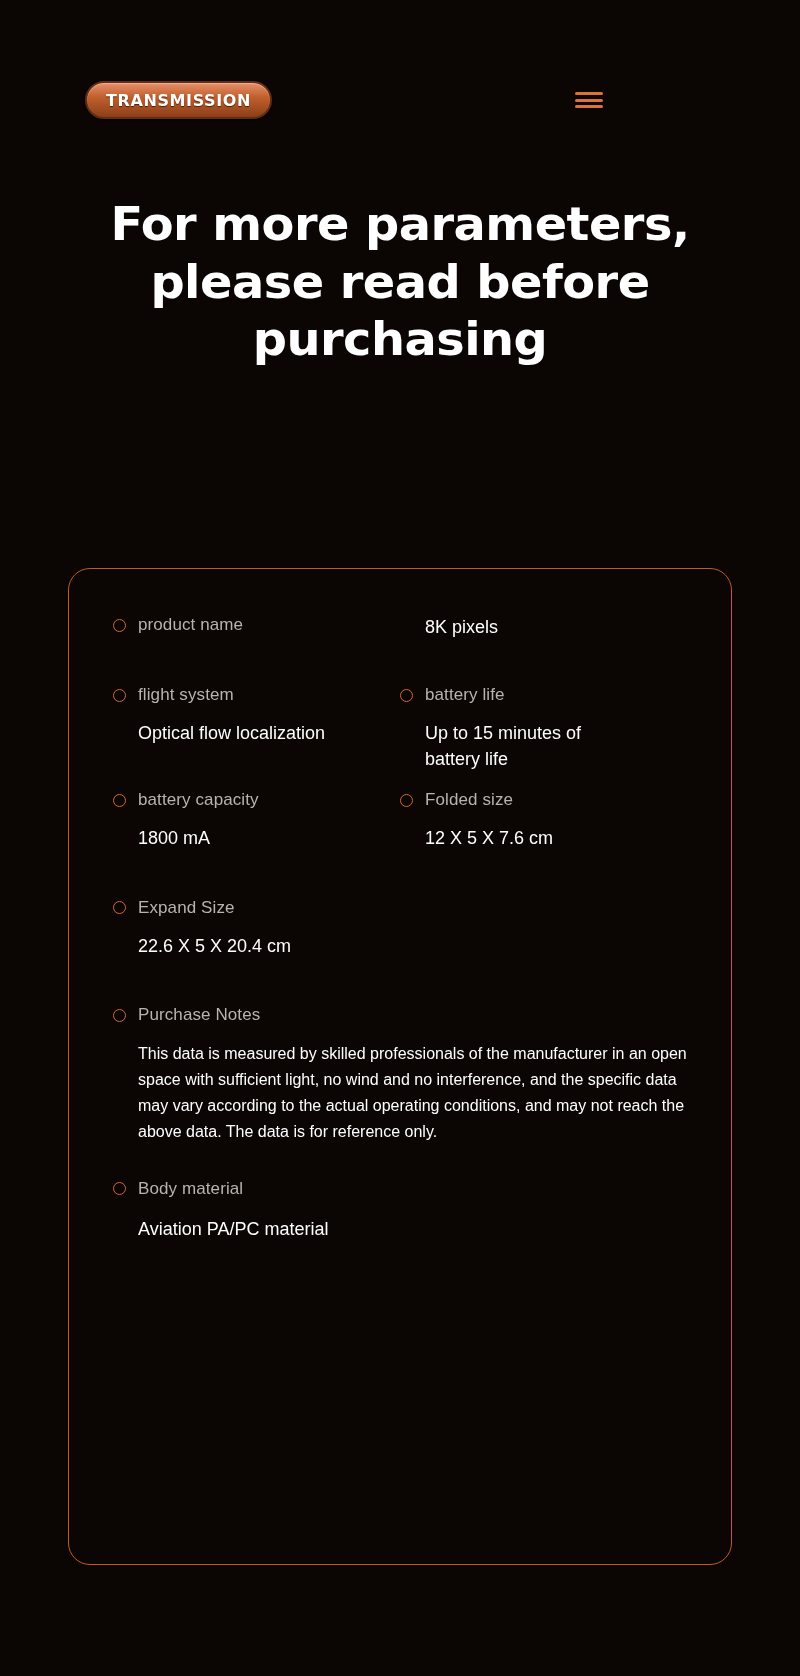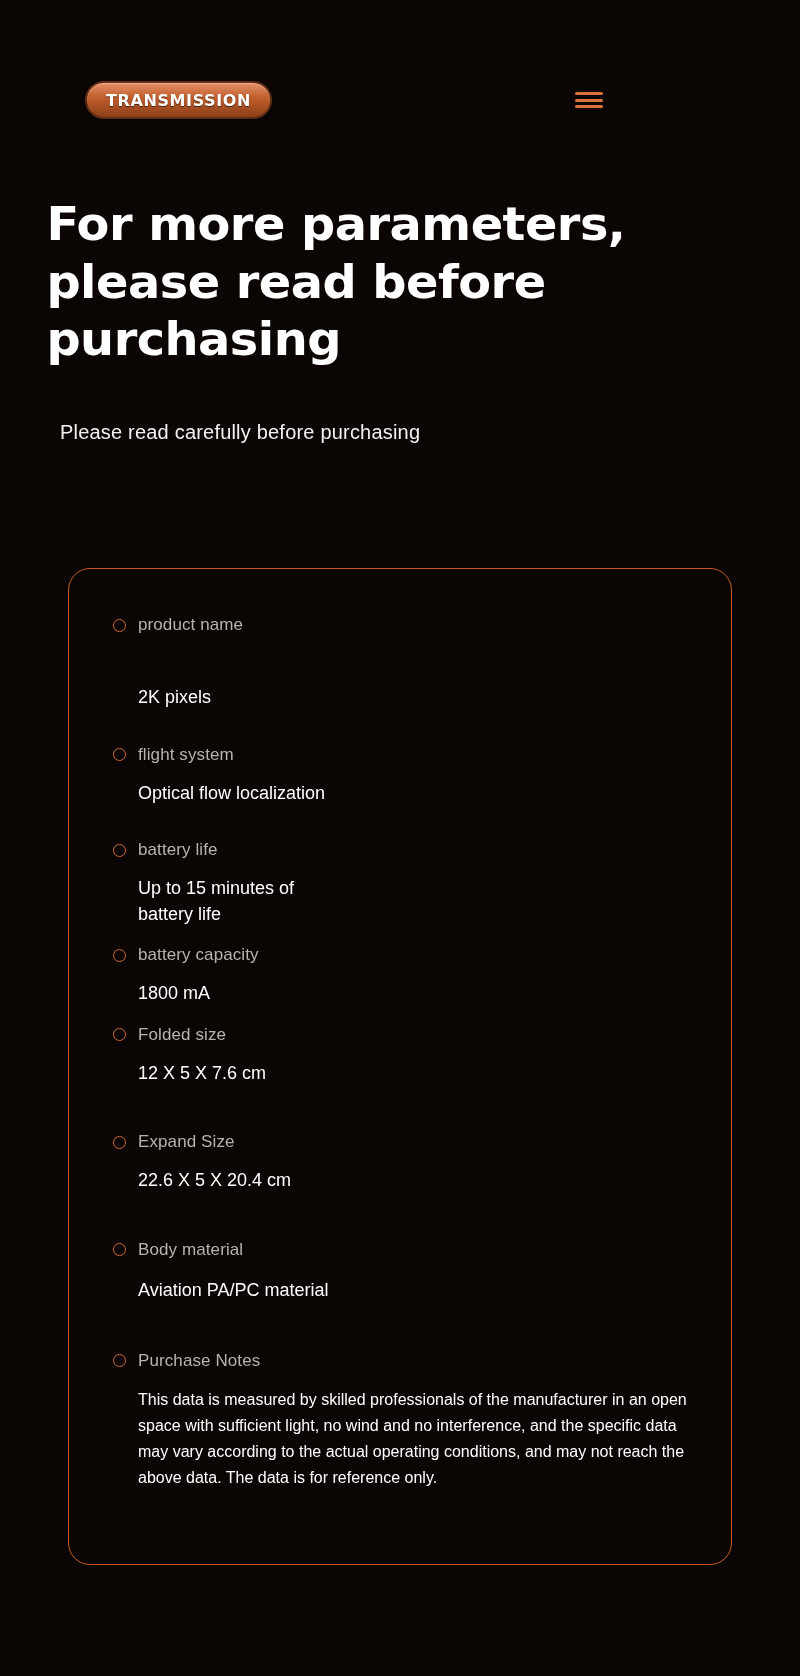--- a/index.html
+++ b/index.html
@@ -66,20 +66,21 @@
     background: #d9733a;
     border-radius: 2px;
   }
 
   
   .hero {
     position: absolute;
     top: 196px;
     left: 0;
     width: 800px;
+    text-align: center;
     padding: 0 60px;
   }
   .hero h1 {
     color: #ffffff;
     font-family: "DejaVu Sans", sans-serif;
     font-weight: bold;
     font-size: 46px;
     line-height: 1.25;
     letter-spacing: -0.5px;
     transform: scaleX(1.04);
@@ -100,21 +101,20 @@
     height: 0;
     min-height: 0;
     border: 1.5px solid #c45a22;
     border-radius: 22px;
     padding: 46px 44px 40px 44px;
     height: 997px;
   }
   .grid {
     display: flex;
     flex-wrap: wrap;
-    flex-direction: column;
   }
   .spec {
     width: 50%;
     margin-bottom: 34px;
   }
   .spec.full { width: 100%; }
   .spec-head {
     display: flex;
     align-items: center;
     gap: 12px;
@@ -158,35 +158,34 @@
     </div>
     <div class="menu-btn">
       <i></i>
       <i></i>
       <i></i>
     </div>
   </div>
 
   <div class="hero">
     <h1>For more parameters, please read before purchasing</h1>
-    <div class="sub">Please read carefully before purchasing</div>
   </div>
 
   <div class="card">
     <div class="grid">
 
       <div class="spec">
         <div class="spec-head">
           <span class="bullet"></span>
           <span class="spec-label">product name</span>
         </div>
       </div>
 
       <div class="spec">
-        <div class="spec-value">2K pixels</div>
+        <div class="spec-value">8K pixels</div>
       </div>
 
       <div class="spec">
         <div class="spec-head">
           <span class="bullet"></span>
           <span class="spec-label">flight system</span>
         </div>
         <div class="spec-value">Optical flow localization</div>
       </div>
 
@@ -216,32 +215,32 @@
       </div>
 
       <div class="spec loose">
         <div class="spec-head">
           <span class="bullet"></span>
           <span class="spec-label">Expand Size</span>
         </div>
         <div class="spec-value">22.6 X 5 X 20.4 cm</div>
       </div>
 
+      <div class="spec full">
+        <div class="spec-head">
+          <span class="bullet"></span>
+          <span class="spec-label">Purchase Notes</span>
+        </div>
+        <div class="spec-value">This data is measured by skilled professionals of the manufacturer in an open space with sufficient light, no wind and no interference, and the specific data may vary according to the actual operating conditions, and may not reach the above data. The data is for reference only.</div>
+      </div>
+
       <div class="spec full loose">
         <div class="spec-head">
           <span class="bullet"></span>
           <span class="spec-label">Body material</span>
         </div>
         <div class="spec-value" style="font-size:18px">Aviation PA/PC material</div>
-      </div>
-
-      <div class="spec full">
-        <div class="spec-head">
-          <span class="bullet"></span>
-          <span class="spec-label">Purchase Notes</span>
-        </div>
-        <div class="spec-value">This data is measured by skilled professionals of the manufacturer in an open space with sufficient light, no wind and no interference, and the specific data may vary according to the actual operating conditions, and may not reach the above data. The data is for reference only.</div>
       </div>
 
     </div>
   </div>
 
 </div>
 
 </body></html>

